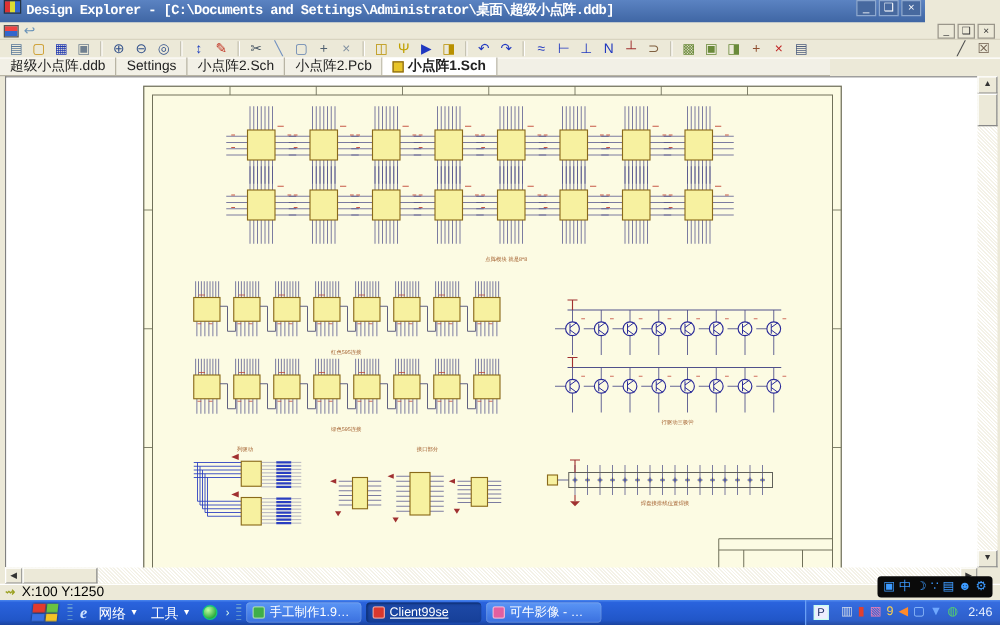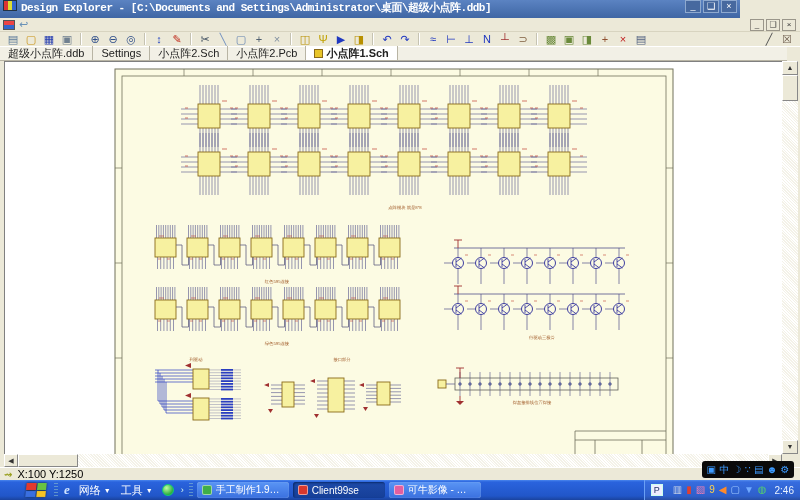--- a/index.html
+++ b/index.html
@@ -36,21 +36,21 @@
   .toolbar { position:absolute; left:0; top:32px; width:800px; height:15px;
     background:#ece9d8; display:flex; align-items:center; padding:0 4px;
     border-bottom:1px solid #fff; }
   .tb-icon { width:18px; height:14px; font-size:11px; line-height:14px;
     text-align:center; cursor:default; }
   .tb-sep { width:2px; height:12px; margin:0 4px;
     border-left:1px solid #c6c3b2; border-right:1px solid #fff; }
   .tb-spacer { flex:1; }
 
   
-  .tabbar { position:absolute; left:0; top:47px; width:787px; height:14px;
+  .tabbar { position:absolute; left:0; top:47px; width:664px; height:14px;
     background:#f2f0e6; display:flex; align-items:flex-end; font-size:11px;
     border-bottom:1px solid #b8b4a4; }
   .tab { padding:0 8px; height:14px; line-height:13px; color:#222;
     border-right:1px solid #b8b4a4; display:flex; align-items:center; gap:3px;
     white-space:nowrap; }
   .tab.active { background:#fff; font-weight:bold; }
   .tab-doc-icon { width:9px; height:9px; background:#e8c52a; border:1px solid #8a6a1a;
     display:inline-block; }
 
   
@@ -106,21 +106,21 @@
   .ql-arrow { font-size:7px; }
   .ql-green { width:12px; height:12px; border-radius:50%;
     background:radial-gradient(circle at 35% 30%,#bfffa0,#2fae3f 70%); margin:0 4px;
     border:1px solid #1c7; }
   .ql-more { font-size:9px; color:#dfe; margin:0 3px; }
   .task-btn { display:flex; align-items:center; gap:4px; width:92px; height:16px;
     margin:0 2px; padding:0 5px; border-radius:3px; overflow:hidden; white-space:nowrap;
     background:linear-gradient(#5a95f5,#3a70df); box-shadow:inset 0 0 1px #bcd;
     font-size:10px; }
   .task-btn.active { background:linear-gradient(#1c杭49a8,#16409a); 
-    background:linear-gradient(#1e4aa8,#163f98); box-shadow:inset 1px 1px 2px #0a2a6a; }
+    background:linear-gradient(#1e4aa8,#163f98); box-shadow:inset 1px 1px 2px #0a2a6a;text-decoration:underline; }
   .task-icon { width:10px; height:10px; flex:0 0 auto; border-radius:2px;
     border:1px solid rgba(255,255,255,.5); }
   .task-label { overflow:hidden; text-overflow:ellipsis; }
   .tray { margin-left:auto; display:flex; align-items:center; height:20px;
     padding:0 6px; border-left:1px solid #6aa0f5; background:rgba(255,255,255,.06); }
   .p-box { width:12px; height:12px; border:1px solid #cfe; color:#fff; font-size:9px;
     line-height:11px; text-align:center; margin-right:8px; background:#eef; color:#236;}
   .tray-icon { font-size:10px; margin:0 2px; line-height:18px; }
   .tray-clock { margin-left:6px; color:#eaf2ff; font-size:10px; }
 </style>

